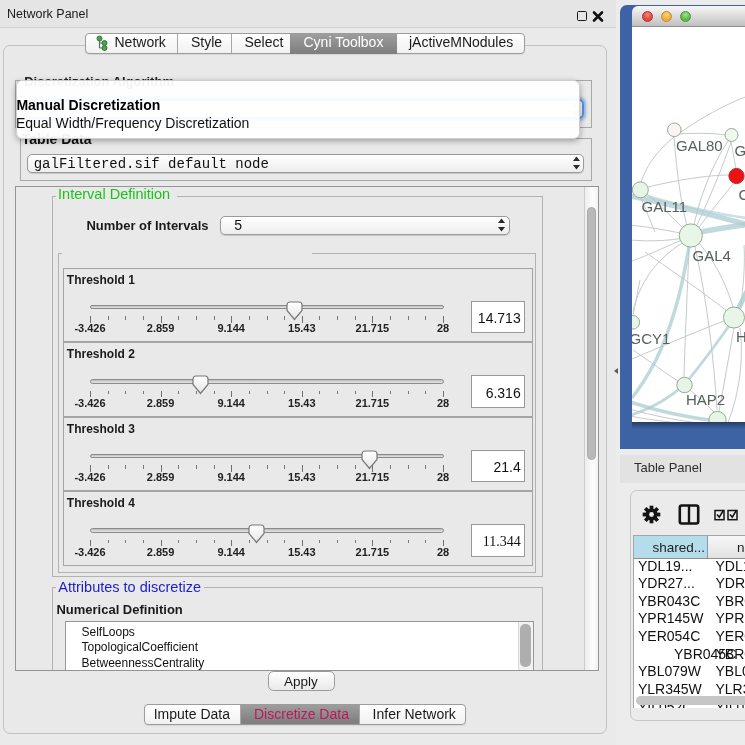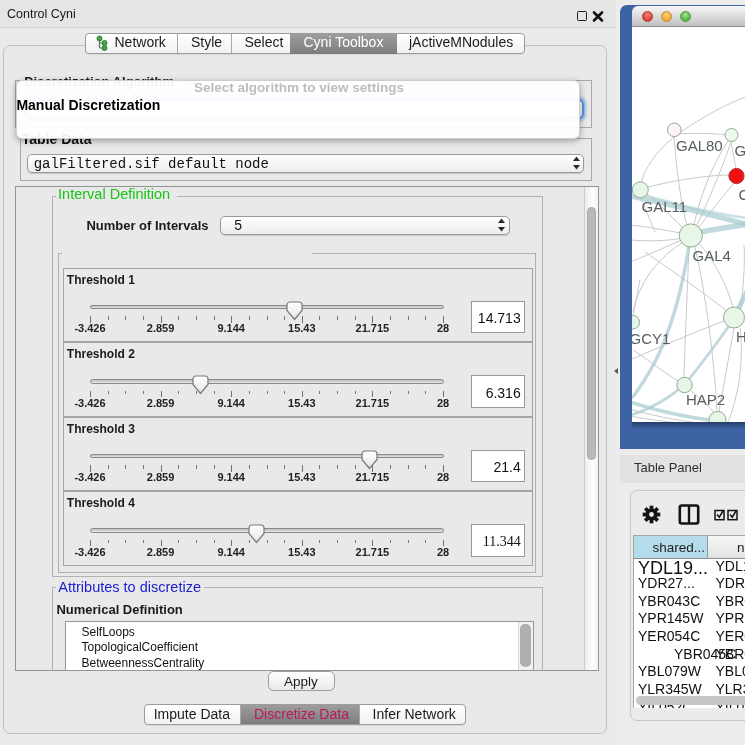--- a/index.html
+++ b/index.html
@@ -16,21 +16,21 @@
   background:linear-gradient(#ffffff,#ededed);box-shadow:0 1px 1px rgba(0,0,0,0.15);box-sizing:border-box;}
 .field{position:absolute;border:1px solid #989898;background:#ffffff;box-sizing:border-box;}
 .patch{position:absolute;background:#e9e9e9;}
 </style>
 </head>
 <body>
 <div id="stage">
 
 <div class="ab" style="left:0;top:0;width:616px;height:745px;background:#eaeaea;"></div>
 <div class="ab" style="left:0;top:0;width:616px;height:28px;background:#e5e5e5;border-bottom:1px solid #d2d2d2;box-sizing:border-box;"></div>
-<div class="t" style="left:7px;top:8.4px;font-size:12.5px;color:#1a1a1a;">Control Cyni</div>
+<div class="t" style="left:7px;top:8.4px;font-size:12.5px;color:#1a1a1a;">Network Panel</div>
 <div class="ab" style="left:577px;top:11px;width:8px;height:8px;border:1.6px solid #1b1b1b;border-radius:1.5px;"></div>
 <svg class="ab" style="left:591px;top:9px;" width="14" height="14" viewBox="0 0 14 14">
 <path d="M3,3.5 L11,11.5 M11,3.5 L3,11.5" stroke="#111" stroke-width="2.6" stroke-linecap="round"></path>
     </svg>
 <div class="ab" style="left:3px;top:45px;width:604px;height:689px;background:#e9e9e9;border:1px solid #c2c2c2;border-radius:7px;box-sizing:border-box;"></div>
 <div class="seg" style="left:85px;top:33px;width:440px;height:21px;"></div>
 <div class="segdark" style="left:290px;top:33.5px;width:107px;height:20px;"></div>
 <div class="segdiv" style="left:177px;top:34px;height:19px;"></div>
 <div class="segdiv" style="left:230.5px;top:34px;height:19px;"></div>
 <div class="t" style="left:114.5px;top:35.2px;font-size:14px;color:#1a1a1a;">Network</div>
@@ -376,35 +376,35 @@
 <path d="M3,6.5 L5.3,9.2 L9.5,2.2" fill="none" stroke="#141414" stroke-width="1.6"></path>
 <rect x="14" y="2.5" width="9" height="9.2" fill="none" stroke="#141414" stroke-width="1.5"></rect>
 <path d="M16,6.5 L18.3,9.2 L22.5,2.2" fill="none" stroke="#141414" stroke-width="1.6"></path>
     </svg>
 <div class="ab" style="left:632.5px;top:534.5px;width:112.5px;height:173.5px;background:#ffffff;border-left:1px solid #a5a5a5;border-top:1px solid #a5a5a5;overflow:hidden;box-sizing:border-box;">
 <div class="ab" style="left:0;top:0;width:74.5px;height:22.5px;background:#b5dcea;border-right:1px solid #8a9ba3;box-sizing:border-box;"></div>
 <div class="ab" style="left:74.5px;top:0;width:38px;height:22.5px;background:linear-gradient(#f7f7f7,#e2e2e2);"></div>
 <div class="ab" style="left:0;top:22.5px;width:113px;height:1px;background:#8f8f8f;"></div>
 <div class="t" style="left:19px;top:5.1px;font-size:13.5px;color:#222;">shared...</div>
 <div class="t" style="left:103.5px;top:5.1px;font-size:13.5px;color:#222;">n...</div>
-<div class="t" style="left:4.5px;top:23.0px;font-size:18px;color:#111;">YDL19...</div>
+<div class="t" style="left:4.5px;top:23.0px;font-size:14px;color:#111;">YDL19...</div>
 <div class="t" style="left:82px;top:23.0px;font-size:14px;color:#111;">YDL19</div>
 <div class="t" style="left:4.5px;top:40.6px;font-size:14px;color:#111;">YDR27...</div>
 <div class="t" style="left:82px;top:40.6px;font-size:14px;color:#111;">YDR27</div>
 <div class="t" style="left:4.5px;top:58.2px;font-size:14px;color:#111;">YBR043C</div>
 <div class="t" style="left:82px;top:58.2px;font-size:14px;color:#111;">YBR04</div>
 <div class="t" style="left:4.5px;top:75.8px;font-size:14px;color:#111;">YPR145W</div>
 <div class="t" style="left:82px;top:75.8px;font-size:14px;color:#111;">YPR14</div>
 <div class="t" style="left:4.5px;top:93.5px;font-size:14px;color:#111;">YER054C</div>
 <div class="t" style="left:82px;top:93.5px;font-size:14px;color:#111;">YER05</div>
 <div class="t" style="left:4.5px;top:111.1px;font-size:14px;color:#111;margin-left:36px;">YBR045C</div>
 <div class="t" style="left:82px;top:111.1px;font-size:14px;color:#111;">YBR04</div>
 <div class="t" style="left:4.5px;top:128.7px;font-size:14px;color:#111;">YBL079W</div>
 <div class="t" style="left:82px;top:128.7px;font-size:14px;color:#111;">YBL07</div>
 <div class="t" style="left:4.5px;top:146.4px;font-size:14px;color:#111;">YLR345W</div>
 <div class="t" style="left:82px;top:146.4px;font-size:14px;color:#111;">YLR34</div>
 <div class="t" style="left:4.5px;top:164.0px;font-size:14px;color:#111;">YIL052C</div>
 <div class="t" style="left:82px;top:164.0px;font-size:14px;color:#111;">YIL05</div>
 <div class="ab" style="left:2px;top:160px;width:115px;height:9px;background:#c6c6c6;border-radius:4.5px;"></div>
 </div>
 <div class="ab" style="left:15.7px;top:80px;width:562px;height:56.5px;background:rgba(255,255,255,0.945);border-radius:6px;box-shadow:0 2px 6px rgba(0,0,0,0.33);border:1px solid rgba(120,120,120,0.35);"></div>
-<div class="t" style="left:299px;top:81.1px;font-size:13.5px;font-weight:bold;color:#bdbdbd;transform:translateX(-50%);">Select algorithm to view settings</div>
 <div class="t" style="left:16.4px;top:97.9px;font-size:14px;font-weight:bold;color:#000;">Manual Discretization</div>
+<div class="t" style="left:15.9px;top:116.2px;font-size:14px;color:#111;">Equal Width/Frequency Discretization</div>
 </div>
 </body></html>

